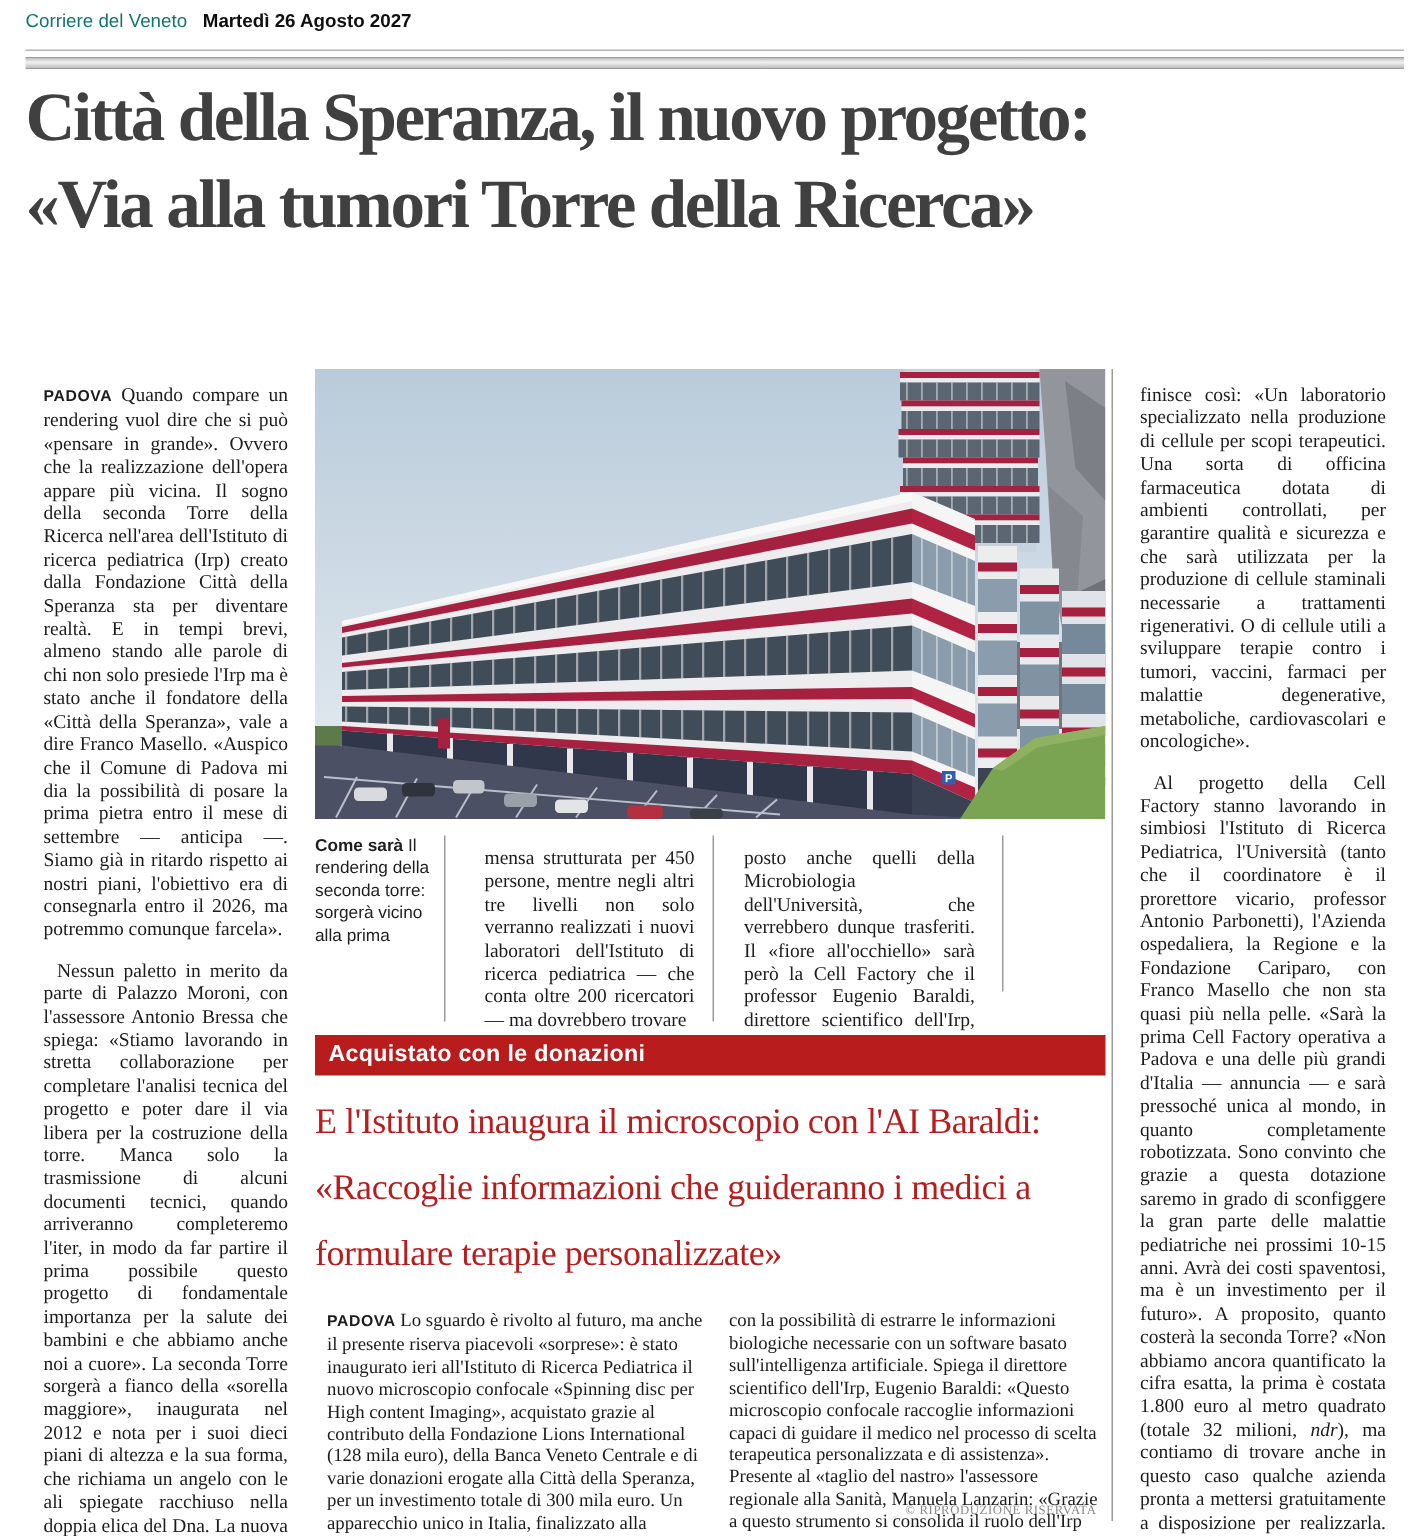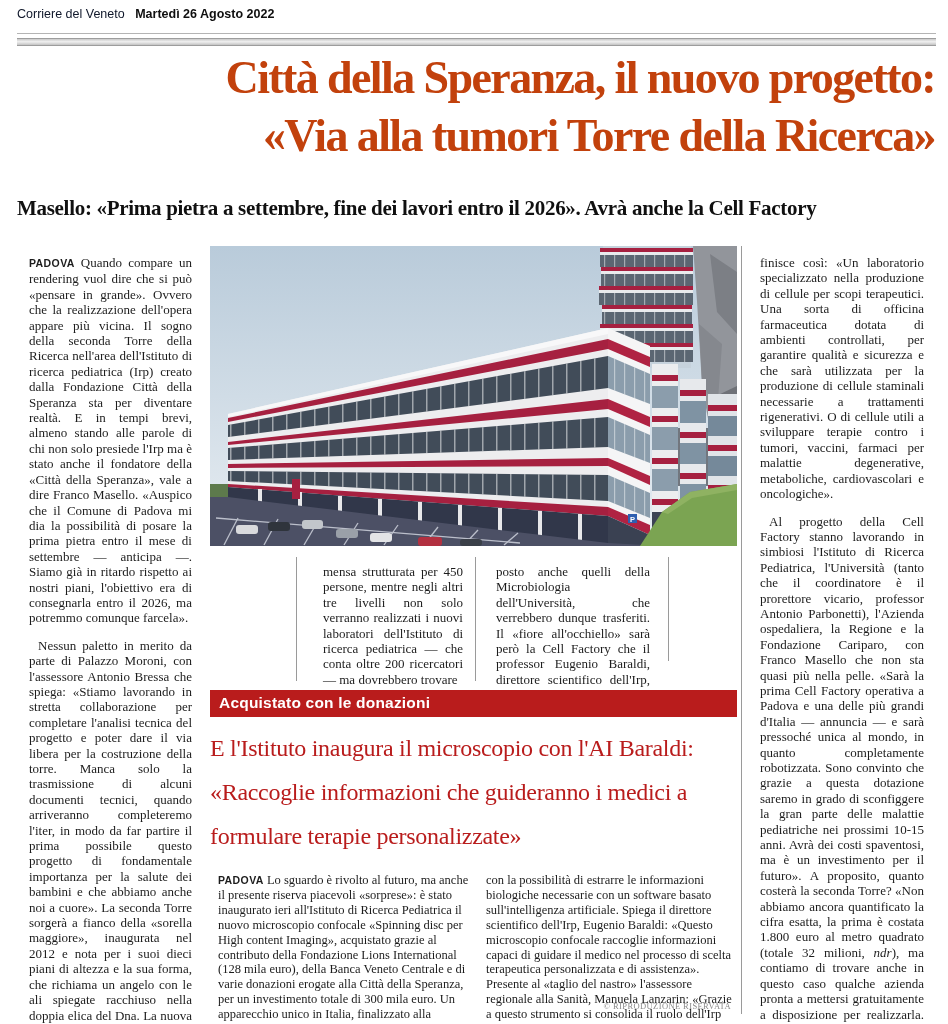--- a/index.html
+++ b/index.html
@@ -2,29 +2,29 @@
 <html lang="it"><head>
 <meta charset="utf-8">
 <style>
   html,body { margin:0; padding:0; background:#ffffff; }
   .page {
     position:relative; width:948px; height:1024px; background:#fff;
     overflow:hidden; font-family:"Liberation Serif", serif; color:#1a1a1a;
   }
   
   .masthead { position:absolute; top:7px; left:17px; font-family:"Liberation Sans", sans-serif; font-size:12.5px; }
-  .masthead .pub { color:#0f172a; }
+  .masthead .pub { color:#0f766e; }
   .masthead .date { color:#0f0f0f; font-weight:bold; margin-left:7px; }
   .rule-thin { position:absolute; top:33px; left:17px; right:12px; height:1px; background:#b4b4b4; }
   .rule-band { position:absolute; top:38px; left:17px; right:12px; height:6px;
     background:linear-gradient(#c9c9c9,#f0f0f0 45%,#c3c3c3);
     border-top:1px solid #9d9d9d; border-bottom:1px solid #9d9d9d; }
   
   .headline { position:absolute; top:49px; left:17px; width:918px; font-weight:bold;
-    font-size:46px; line-height:57.5px; letter-spacing:-1.6px; color:#c2410c;text-align:right; }
+    font-size:46px; line-height:57.5px; letter-spacing:-1.6px; color:#404040; }
   .subhead { position:absolute; top:196px; left:17px; width:918px; font-weight:bold;
     font-size:21px; letter-spacing:-0.3px; color:#101010; white-space:nowrap; }
   
   .col { position:absolute; font-size:13px; line-height:15.4px; text-align:justify; color:#1c1c1c; }
   .col p { margin:12px; }
   .col p + p { text-indent:9px; }
   .lead-word { font-family:"Liberation Sans", sans-serif; font-weight:bold; font-size:10.5px; letter-spacing:0.4px; }
   .col-left  { top:243px; left:17px;  width:187px; height:781px; overflow:hidden; }
   .col-right { top:243px; left:748px; width:188px; }
   .col-mid1  { top:552px; left:311px; width:164px; }
@@ -55,30 +55,29 @@
   .copyright { position:absolute; right:6px; top:311px; font-family:Liberation Serif, serif;
     font-size:8.5px; color:#8a8a8a; letter-spacing:0.4px; }
 </style>
 </head>
 <body>
 
 <div class="page">
 
   <div class="masthead">
     <span class="pub">Corriere del Veneto</span>
-    <span class="date">Martedì 26 Agosto 2022</span>
+    <span class="date">Martedì 26 Agosto 2027</span>
   </div>
   <div class="rule-thin"></div>
   <div class="rule-band"></div>
 
   <div class="headline">
     <div>Città della Speranza, il nuovo progetto:</div>
     <div>«Via alla tumori Torre della Ricerca»</div>
   </div>
-  <div class="subhead">Masello: «Prima pietra a settembre, fine dei lavori entro il 2026». Avrà anche la Cell Factory</div>
 
   <div class="col col-left">
     <p><span class="lead-word">PADOVA</span><span> Quando compare un rendering vuol dire che si può «pensare in grande». Ovvero che la realizzazione dell'opera appare più vicina. Il sogno della seconda Torre della Ricerca nell'area dell'Istituto di ricerca pediatrica (Irp) creato dalla Fondazione Città della Speranza sta per diventare realtà. E in tempi brevi, almeno stando alle parole di chi non solo presiede l'Irp ma è stato anche il fondatore della «Città della Speranza», vale a dire Franco Masello. «Auspico che il Comune di Padova mi dia la possibilità di posare la prima pietra entro il mese di settembre — anticipa —. Siamo già in ritardo rispetto ai nostri piani, l'obiettivo era di consegnarla entro il 2026, ma potremmo comunque farcela».</span></p>
     <p>Nessun paletto in merito da parte di Palazzo Moroni, con l'assessore Antonio Bressa che spiega: «Stiamo lavorando in stretta collaborazione per completare l'analisi tecnica del progetto e poter dare il via libera per la costruzione della torre. Manca solo la trasmissione di alcuni documenti tecnici, quando arriveranno completeremo l'iter, in modo da far partire il prima possibile questo progetto di fondamentale importanza per la salute dei bambini e che abbiamo anche noi a cuore». La seconda Torre sorgerà a fianco della «sorella maggiore», inaugurata nel 2012 e nota per i suoi dieci piani di altezza e la sua forma, che richiama un angelo con le ali spiegate racchiuso nella doppia elica del Dna. La nuova costruzione avrà un aspetto decisamente diverso: si articolerà in tre piani rialzati di 2.600 metri quadri l'uno e sarà collegata alla Torre esistente.</p>
     <p>Al piano zero ci saranno un ampio parcheggio e la sala</p>
   </div>
 
   <div class="render-figure">
     <svg viewBox="0 0 527 300" width="527" height="300" xmlns="http://www.w3.org/2000/svg">
       <defs>
@@ -231,20 +230,23 @@
         </g>
       </g>
 
       <g>
         <polygon points="430,300 452,266 480,246 527,238 527,300" fill="#7ba452"></polygon>
         <polygon points="452,266 480,246 527,238 527,244 482,252 458,268" fill="#8fb262"></polygon>
       </g>
     </svg>
   </div>
 
+  <div class="caption">
+    <b>Come sarà</b><span> Il rendering della seconda torre: sorgerà vicino alla prima</span>
+  </div>
 
   <div class="vrule vr-caption"></div>
   <div class="vrule vr-mid"></div>
   <div class="vrule vr-end"></div>
   <div class="vrule vr-main"></div>
 
   <div class="col col-mid1">
     <p>mensa strutturata per 450 persone, mentre negli altri tre livelli non solo verranno realizzati i nuovi laboratori dell'Istituto di ricerca pediatrica — che conta oltre 200 ricercatori — ma dovrebbero trovare</p>
   </div>
   <div class="col col-mid2">

